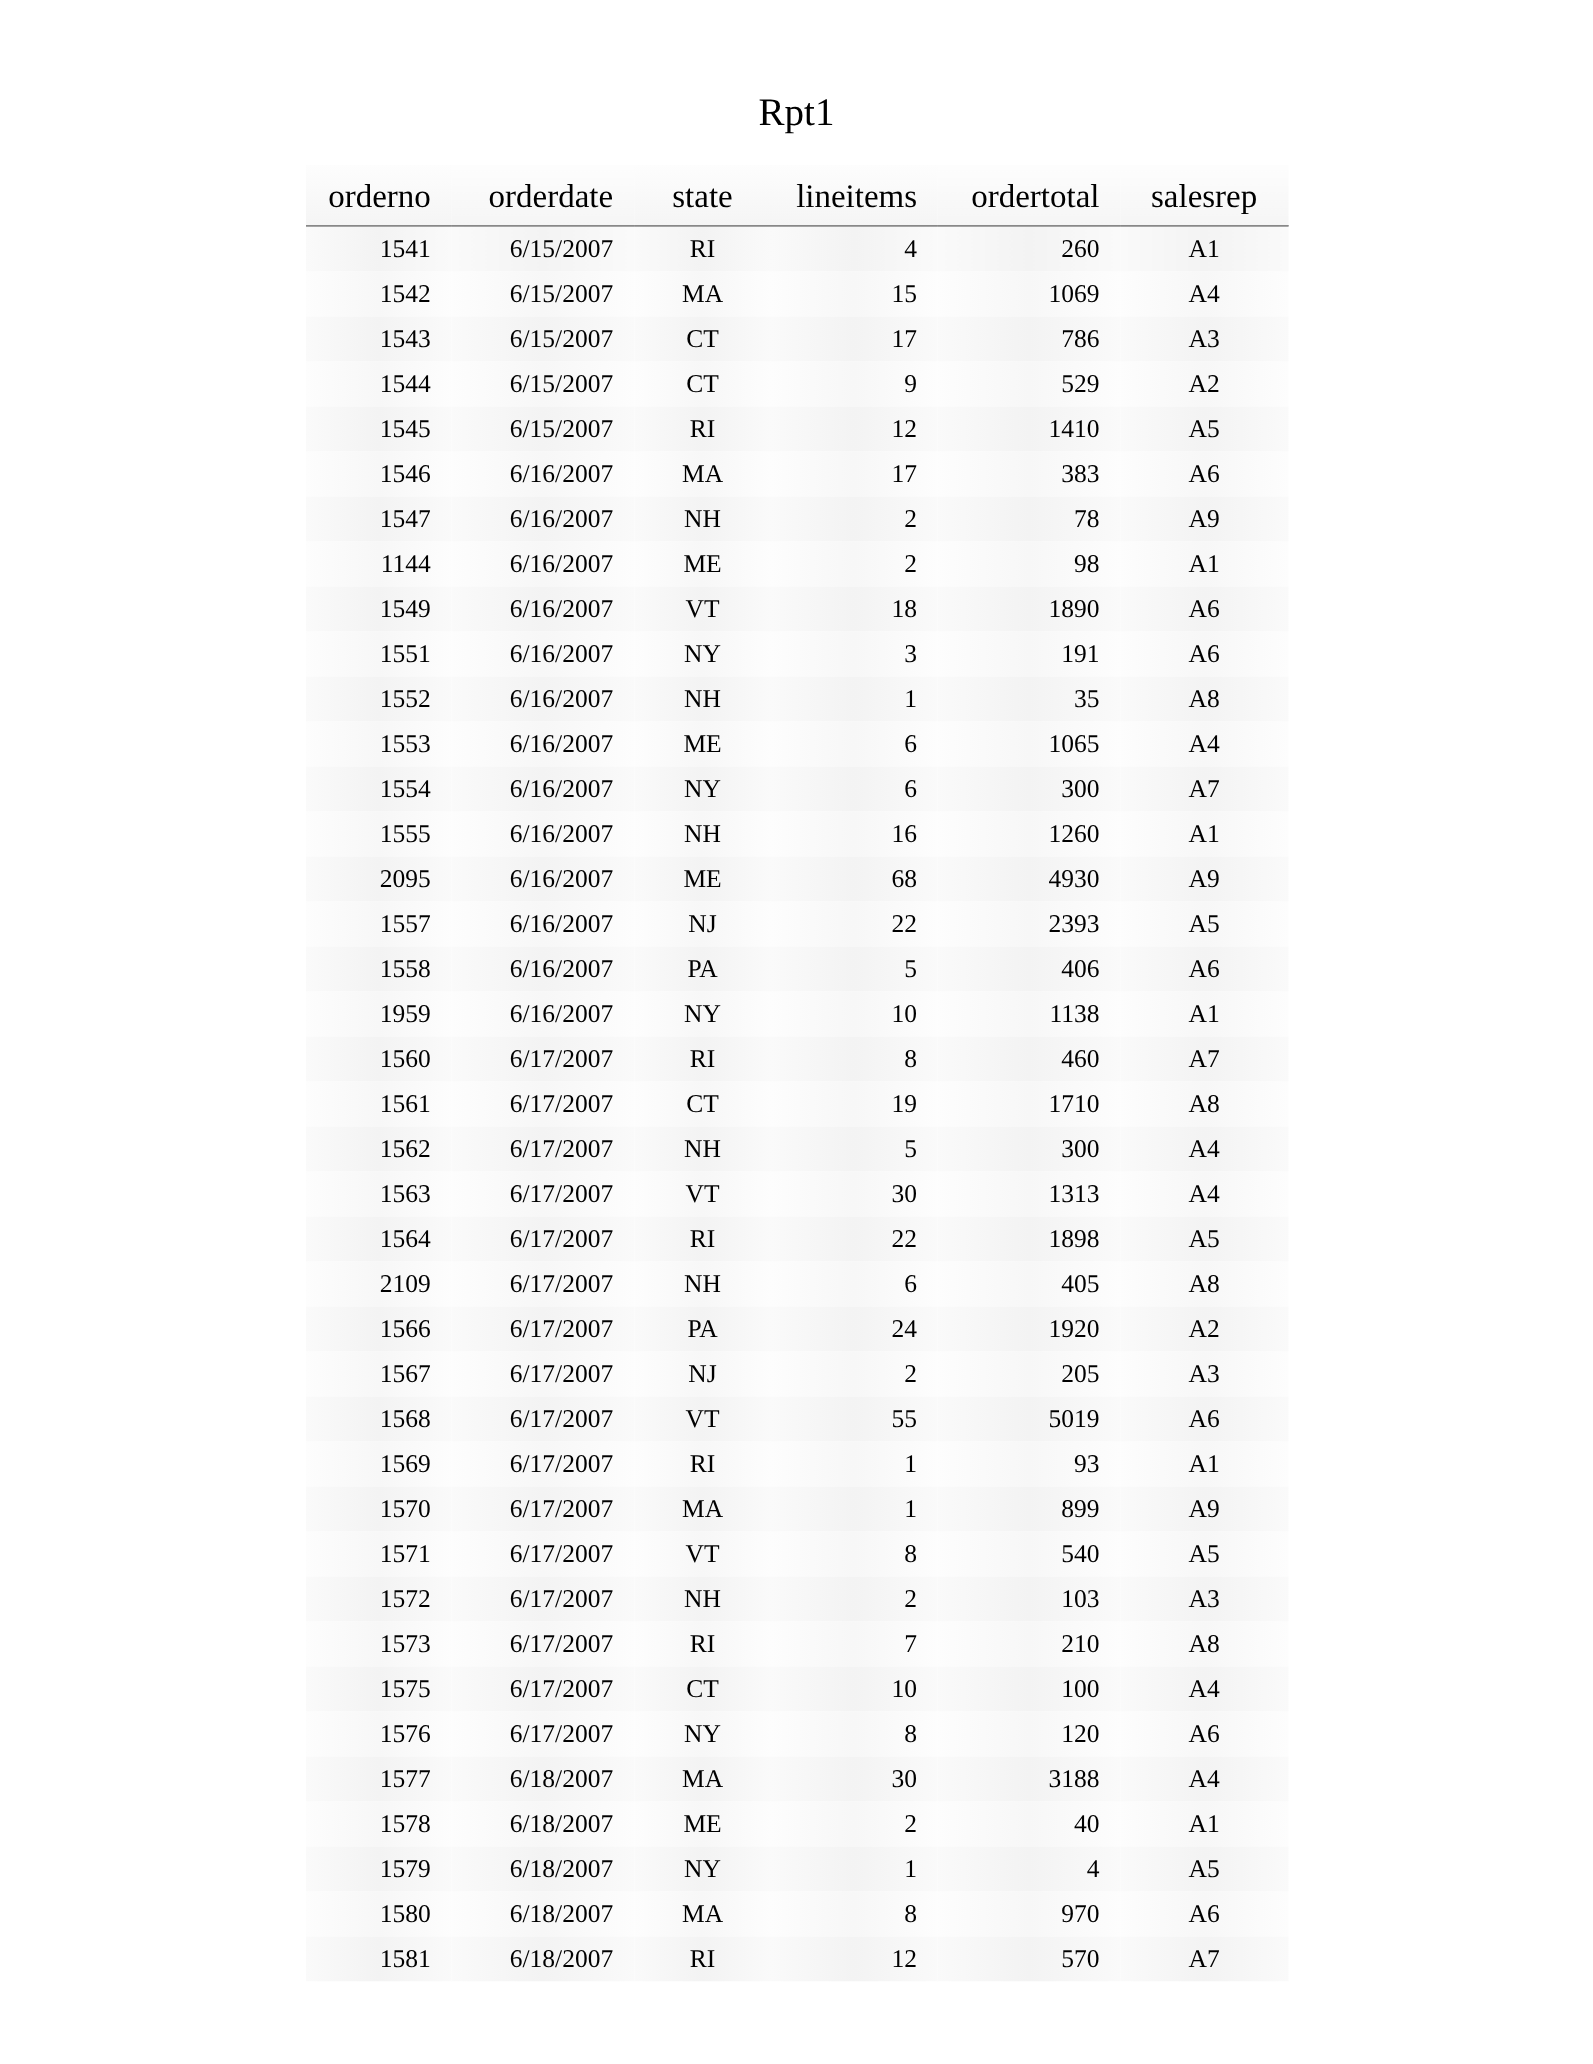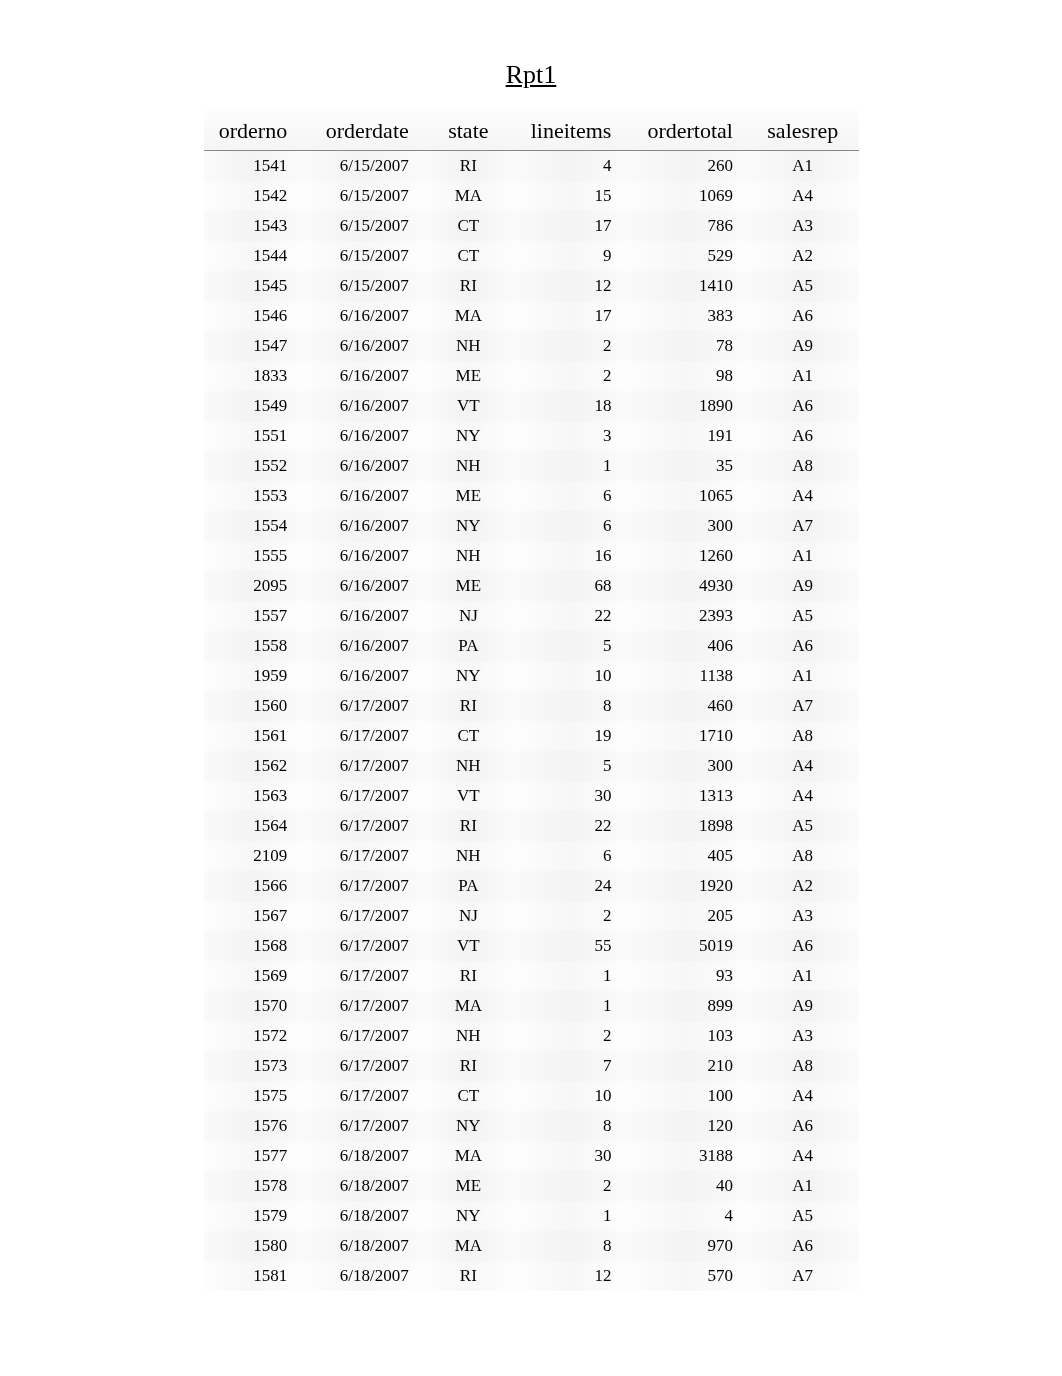--- a/index.html
+++ b/index.html
@@ -13,21 +13,20 @@
       width: 1062px;
       margin: 0 auto;
       color: #000;
     }
     .page-title {
       text-align: center;
       font-size: 26px;
       padding-top: 60px;
       padding-bottom: 20px;
       font-weight: normal;
-      text-decoration: underline;
     }
     .table-container {
       width: 655px;
       margin: 0 auto;
     }
     table {
       border-collapse: collapse;
       width: 100%;
     }
     thead th {
@@ -131,21 +130,21 @@
         </tr>
         <tr>
           <td>1547</td>
           <td>6/16/2007</td>
           <td>NH</td>
           <td>2</td>
           <td>78</td>
           <td>A9</td>
         </tr>
         <tr>
-          <td>1833</td>
+          <td>1144</td>
           <td>6/16/2007</td>
           <td>ME</td>
           <td>2</td>
           <td>98</td>
           <td>A1</td>
         </tr>
         <tr>
           <td>1549</td>
           <td>6/16/2007</td>
           <td>VT</td>
@@ -305,20 +304,28 @@
           <td>93</td>
           <td>A1</td>
         </tr>
         <tr>
           <td>1570</td>
           <td>6/17/2007</td>
           <td>MA</td>
           <td>1</td>
           <td>899</td>
           <td>A9</td>
+        </tr>
+        <tr>
+          <td>1571</td>
+          <td>6/17/2007</td>
+          <td>VT</td>
+          <td>8</td>
+          <td>540</td>
+          <td>A5</td>
         </tr>
         <tr>
           <td>1572</td>
           <td>6/17/2007</td>
           <td>NH</td>
           <td>2</td>
           <td>103</td>
           <td>A3</td>
         </tr>
         <tr>

